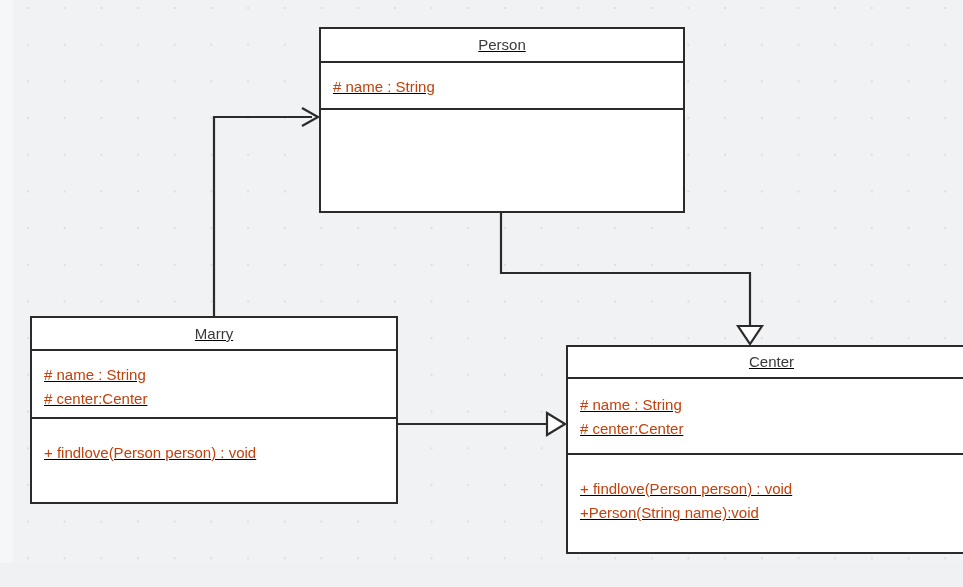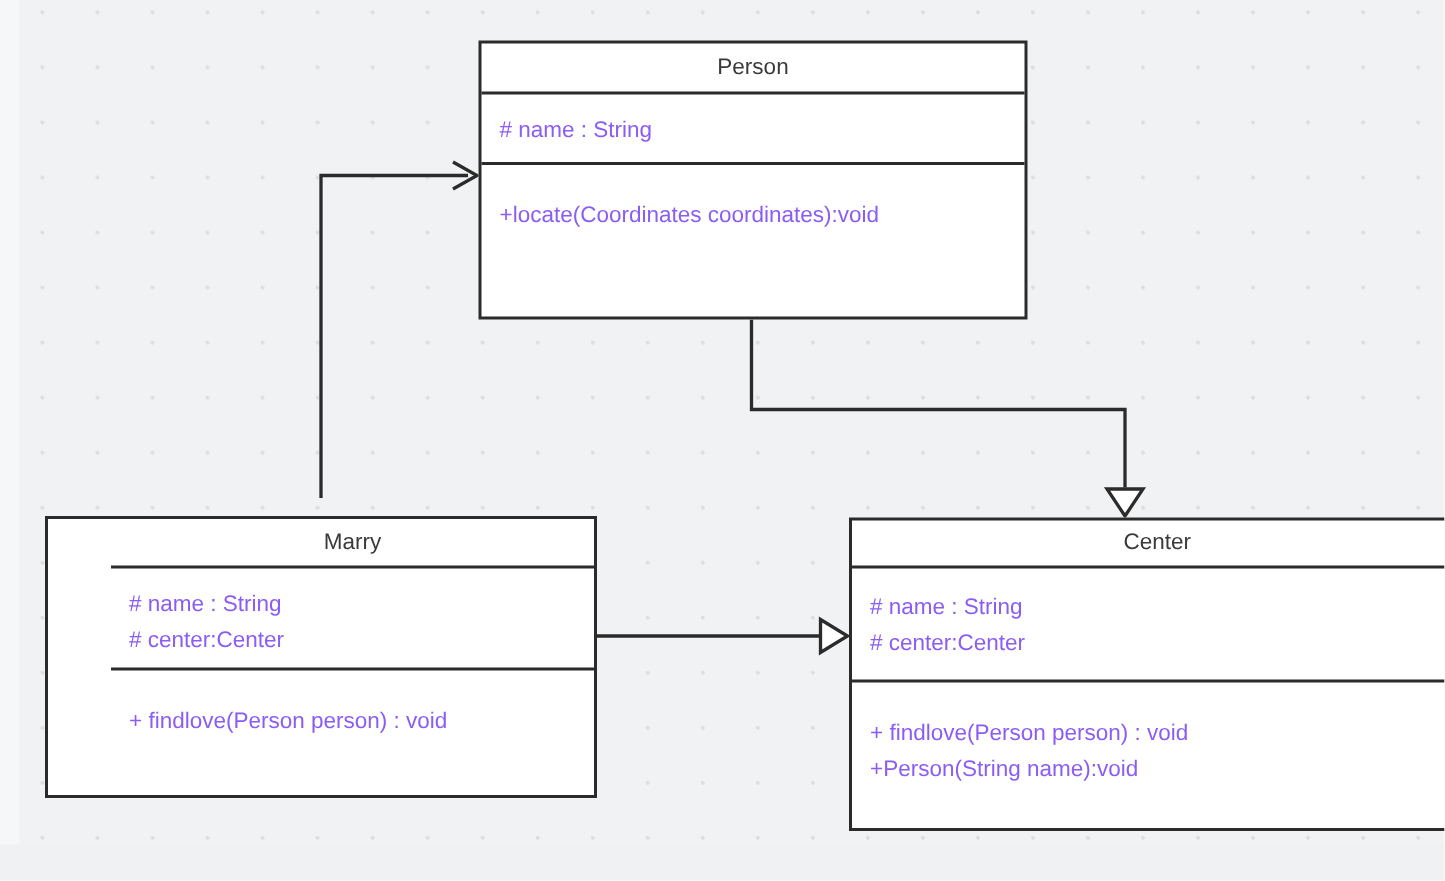--- a/index.html
+++ b/index.html
@@ -37,54 +37,55 @@
     background: #f0f1f3;
     pointer-events: none;
   }
 
   .uml-class {
     position: absolute;
     box-sizing: border-box;
     background: #ffffff;
     border: 2px solid #2b2b2b;
     z-index: 5;
+    text-decoration: underline;
   }
   .uml-title {
     box-sizing: border-box;
     text-align: center;
     color: #3a3a3a;
     font-size: 15px;
     line-height: 1.2;
     border-bottom: 2px solid #2b2b2b;
     display: flex;
     align-items: center;
     justify-content: center;
   }
   .uml-compartment {
     box-sizing: border-box;
     padding: 12px 12px 0 12px;
-    color: #8b5cf6;
+    color: #c2410c;
     font-size: 15px;
     line-height: 1.62;
   }
   .uml-compartment.with-rule {
     border-bottom: 2px solid #2b2b2b;
   }
   .uml-row {
     white-space: pre;
   }
 
   
   #class-person      { left: 319px; top: 27px;  width: 366px; height: 186px; }
   #class-person .uml-title { height: 34px; }
   #class-person .c-attrs   { height: 47px; }
   #class-person .c-ops     { height: 101px; padding-top: 22px; }
 
   
-  #class-marry       { left: 30px;  top: 344px; width: 368px; height: 188px; padding-left: 42px; }
+  #class-marry       { left: 30px;  top: 316px; width: 368px; height: 188px; }
   #class-marry .uml-title  { height: 33px; }
   #class-marry .c-attrs    { height: 68px; }
   #class-marry .c-ops      { height: 83px; padding-top: 22px; }
 
   
   #class-center      { left: 566px; top: 345px; width: 411px; height: 209px; }
   #class-center .uml-title { height: 32px; }
   #class-center .c-attrs   { height: 76px; padding-top: 14px; }
   #class-center .c-ops     { height: 97px; padding-top: 22px; }
 
@@ -144,21 +145,20 @@
       <path class="edge-head-hollow" d="M 547 413 L 565 424 L 547 435 Z"></path>
     </g>
   </svg>
 
   <div class="uml-class" id="class-person">
     <div class="uml-title">Person</div>
     <div class="uml-compartment c-attrs with-rule">
       <div class="uml-row"># name : String</div>
     </div>
     <div class="uml-compartment c-ops">
-      <div class="uml-row">+locate(Coordinates coordinates):void</div>
     </div>
   </div>
 
   <div class="uml-class" id="class-marry">
     <div class="uml-title">Marry</div>
     <div class="uml-compartment c-attrs with-rule">
       <div class="uml-row"># name : String</div>
       <div class="uml-row"># center:Center</div>
     </div>
     <div class="uml-compartment c-ops">

